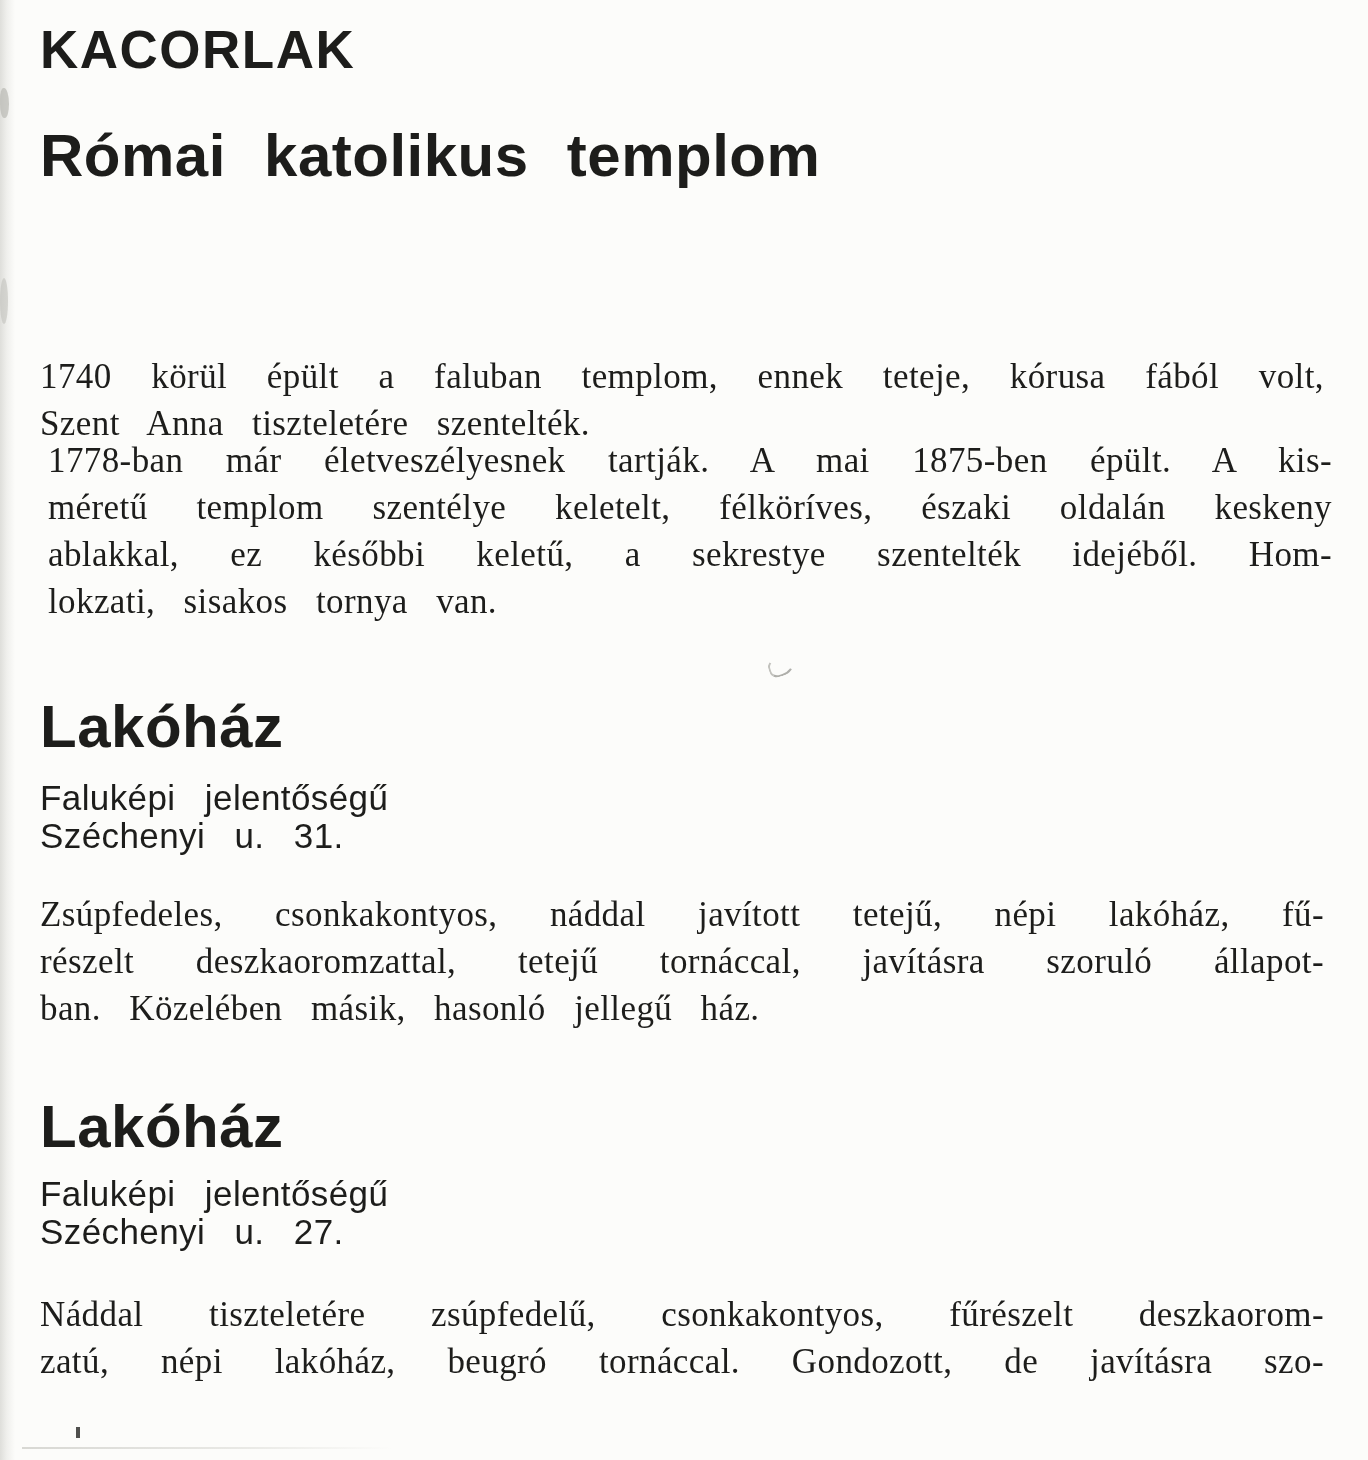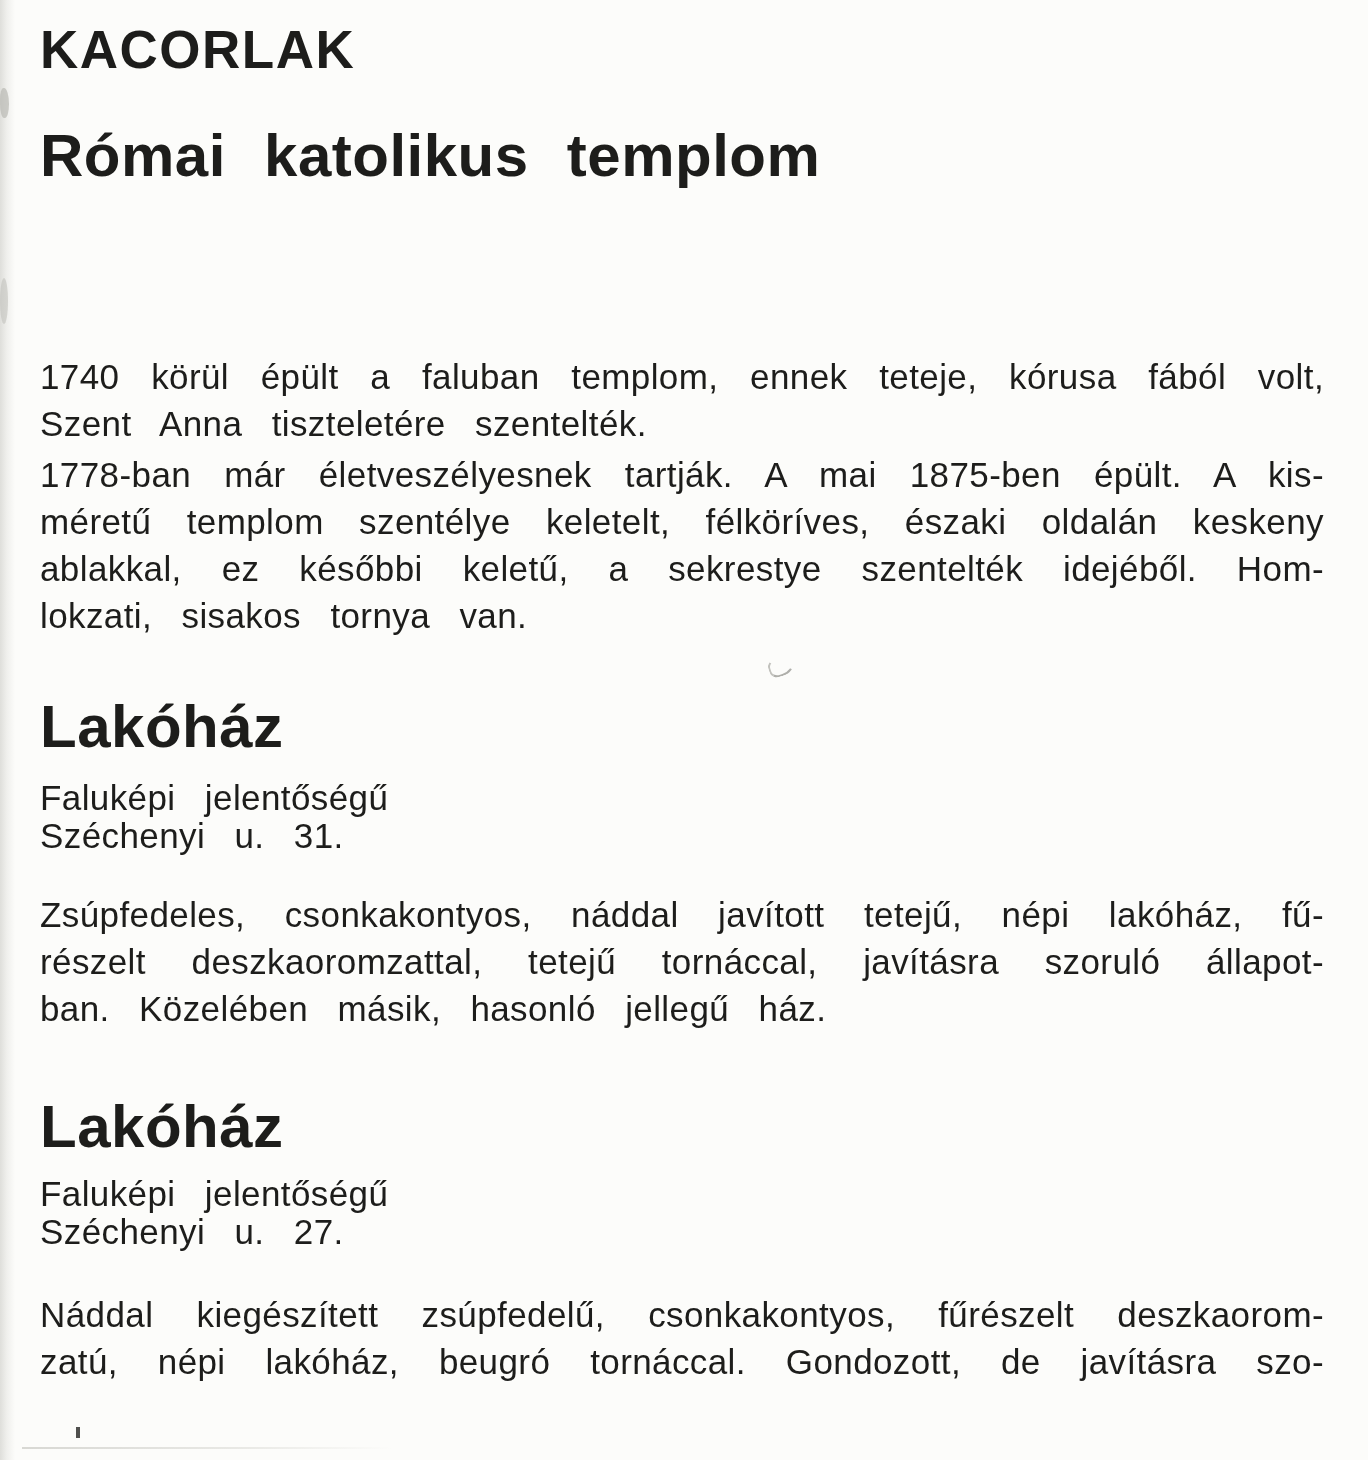--- a/index.html
+++ b/index.html
@@ -66,23 +66,24 @@
     word-spacing: 0.3em; letter-spacing: 0.4px;
   }
   .meta-1 { top: 199px; }
   .meta-2 { top: 779px; }
   .meta-3 { top: 1175px; }
 
   .para {
     position: absolute; left: 40px; width: 1284px;
     font-size: 35px; line-height: 47px;
     letter-spacing: 0.4px;
+    font-family: Liberation Serif, serif;
   }
   .para-1a { top: 353px; }
-  .para-1b { top: 451px; }
+  .para-1b { top: 437px; margin-left: 8px; }
   .para-2  { top: 891px; }
   .para-3  { top: 1291px; }
 
   .line { text-align: left; word-spacing: 0.55em; white-space: nowrap; }
   .line.just {
     white-space: normal;
     word-spacing: 0.12em;
     text-align: justify;
     text-align-last: justify;
     text-justify: inter-word;
@@ -124,17 +125,17 @@
     <div class="line just">részelt deszkaoromzattal, tetejű tornáccal, javításra szoruló állapot-</div>
     <div class="line">ban. Közelében másik, hasonló jellegű ház.</div>
   </div>
 
   <h2 class="sec-heading heading-3">Lakóház</h2>
   <div class="meta meta-3">
     <div class="line">Faluképi jelentőségű</div>
     <div class="line">Széchenyi u. 27.</div>
   </div>
   <div class="para para-3">
-    <div class="line just">Náddal kiegészített zsúpfedelű, csonkakontyos, fűrészelt deszkaorom-</div>
+    <div class="line just">Náddal tiszteletére zsúpfedelű, csonkakontyos, fűrészelt deszkaorom-</div>
     <div class="line just">zatú, népi lakóház, beugró tornáccal. Gondozott, de javításra szo-</div>
   </div>
 
 </div>
 
 </body></html>

